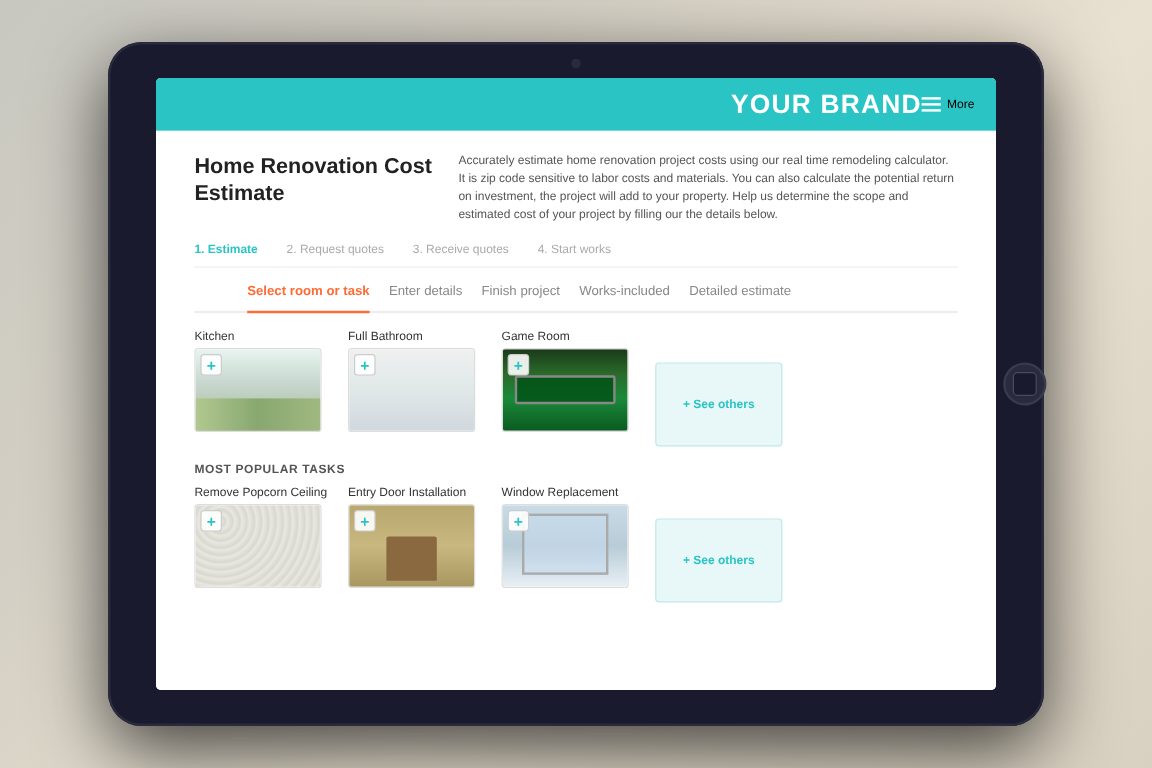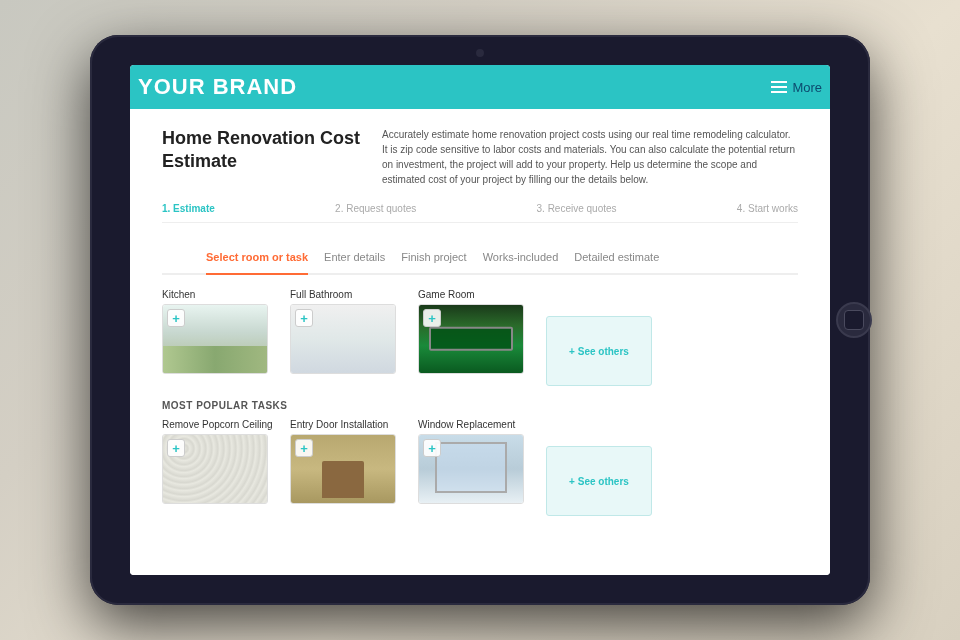--- a/index.html
+++ b/index.html
@@ -79,33 +79,33 @@
       background: #2a2a3e;
       border-radius: 50%;
     }
 
     
     .app-header {
       background: #2bc4c4;
       height: 44px;
       display: flex;
       align-items: center;
-      justify-content: space-between;
-      padding: 0 8px;
+      justify-content: flex-end;
+      padding: 0 18px;
       flex-shrink: 0;
     }
     .brand-name {
       color: #fff;
       font-size: 22px;
       font-weight: 900;
       letter-spacing: 1px;
     }
     .nav-more {
-      color: #0c4a6e;
-      font-size: 13px;
+      color: #000000;
+      font-size: 10px;
       display: flex;
       align-items: center;
       gap: 5px;
       cursor: pointer;
     }
     .hamburger-icon {
       display: flex;
       flex-direction: column;
       gap: 3px;
     }
@@ -141,24 +141,23 @@
       font-size: 10px;
       color: #555;
       line-height: 1.5;
       flex: 1;
     }
 
     
     .progress-steps {
       display: flex;
       gap: 24px;
-      margin-bottom: 28px;
+      margin-bottom: 14px;
       border-bottom: 1px solid #eee;
       padding-bottom: 8px;
-      justify-content: space-between;
     }
     .step {
       font-size: 10px;
       color: #aaa;
     }
     .step.active {
       color: #2bc4c4;
       font-weight: bold;
     }
 

